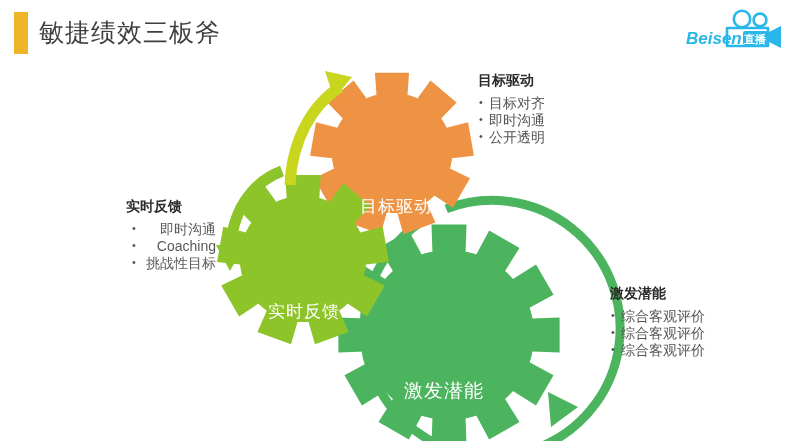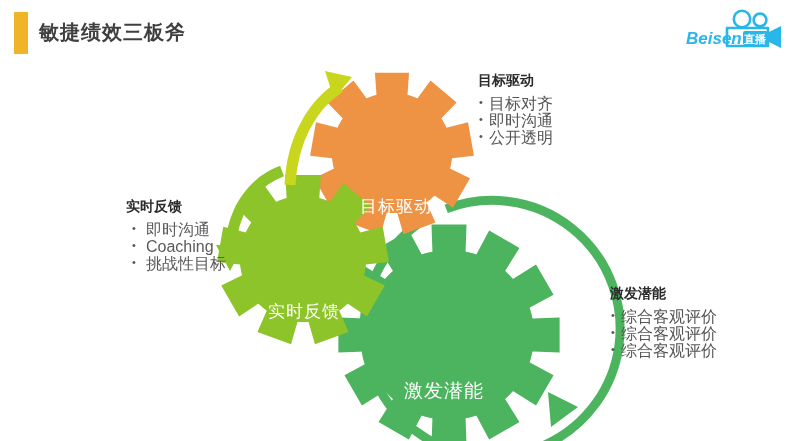--- a/index.html
+++ b/index.html
@@ -34,22 +34,22 @@
     left: 14px;
     top: 12px;
     width: 14px;
     height: 42px;
     background: #f0b429;
   }
   #header-title {
     position: absolute;
     left: 39px;
     top: 14px;
-    font-size: 20px;
-    font-weight: bold;
+    font-size: 25px;
+    font-weight: normal;
     color: #3f3f3f;
     letter-spacing: 1px;
     line-height: 36px;
     white-space: nowrap;
   }
 
   
   #logo {
     position: absolute;
     right: 8px;
@@ -80,26 +80,27 @@
     color: #2b2b2b;
     margin: 0 0 5px 0;
     white-space: nowrap;
   }
   .callout ul {
     list-style: none;
     margin: 0;
     padding: 0;
   }
   .callout li {
-    font-size: 16px;
+    font-size: 14px;
     color: #555555;
     line-height: 17px;
     white-space: nowrap;
     position: relative;
     padding-left: 11px;
+    text-align: right;
   }
   .callout li:before {
     content: "\2022";
     position: absolute;
     left: 1px;
     top: -1px;
     font-size: 11px;
     color: #555555;
   }
 

